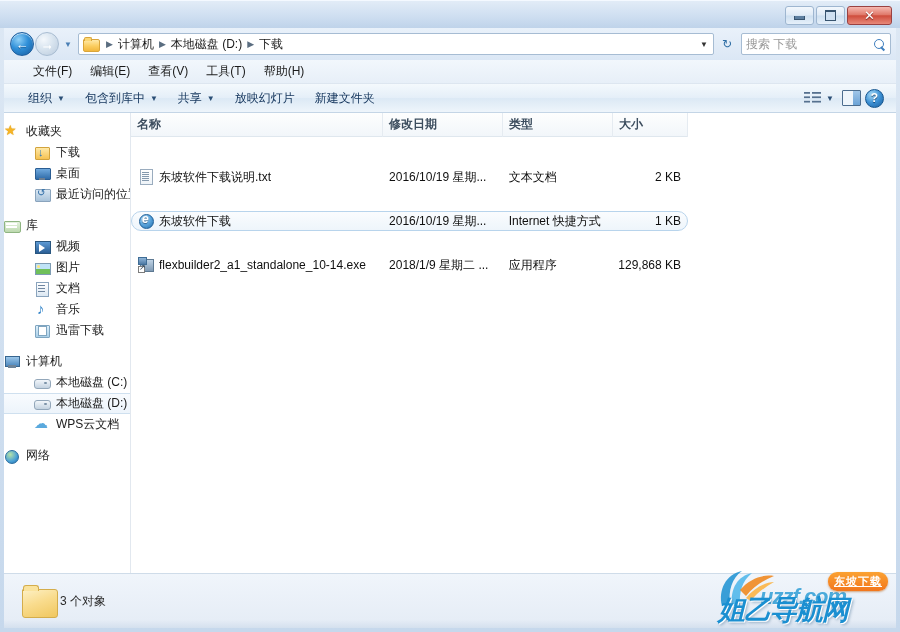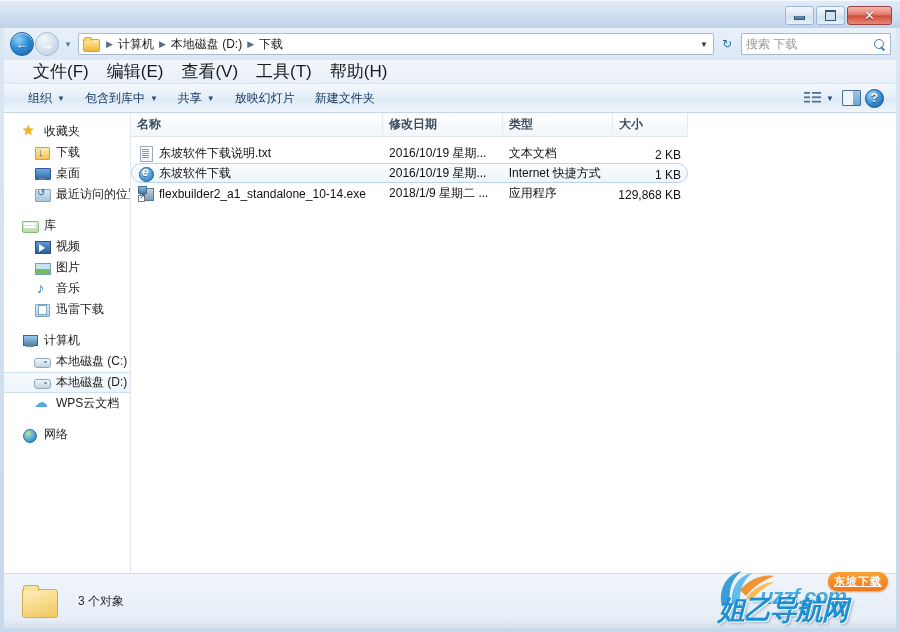--- a/index.html
+++ b/index.html
@@ -157,21 +157,21 @@
   
   #menubar {
     position: absolute; left: 4px; top: 60px;
     width: 892px; height: 24px;
     background: linear-gradient(180deg,#f2f7fc 0%,#e7eff8 100%);
     display: flex; align-items: center;
     padding-left: 20px;
     border-bottom: 1px solid #dde6f0;
   }
   .menuitem {
-    padding: 2px 9px; font-size: 17px; color: #1a1a1a; cursor: default;
+    padding: 2px 9px; font-size: 12px; color: #1a1a1a; cursor: default;
   }
 
   
   #toolbar {
     position: absolute; left: 4px; top: 84px;
     width: 892px; height: 29px;
     background: linear-gradient(180deg,#f4f9fd 0%,#e5eff8 48%,#dce9f5 52%,#eef5fb 100%);
     border-bottom: 1px solid #c4d5e6;
     display: flex; align-items: center; padding-left: 14px;
   }
@@ -228,21 +228,21 @@
   #navpane {
     width: 127px; flex: 0 0 127px;
     background: #ffffff;
     border-right: 1px solid #e2e8ef;
     padding-top: 8px;
     overflow: hidden;
   }
   .navgroup { margin-bottom: 10px; }
   .navrow {
     height: 21px; display: flex; align-items: center;
-    padding-left: 18px; gap: 6px; cursor: default;
+    gap: 6px; cursor: default;
     font-size: 12px; color: #1a1a1a; white-space: nowrap;
   }
   .navrow.child { padding-left: 30px; }
   .navrow.selected {
     background: linear-gradient(180deg,#f8fbfe 0%,#edf4fb 100%);
     border: 1px solid #cfe0ef; border-left: none; border-right: none;
     height: 21px;
   }
   .navicon { width: 16px; height: 16px; flex: 0 0 16px; position: relative; }
 
@@ -391,25 +391,26 @@
     padding: 0 6px;
     border-right: 1px solid #e5ebf1;
     cursor: default; white-space: nowrap;
   }
   .col-name { width: 252px; }
   .col-date { width: 120px; }
   .col-type { width: 110px; }
   .col-size { width: 75px; border-right: 1px solid #e5ebf1; }
 
   .filerow {
-    height: 20px; display: flex; align-items: flex-end;
+    height: 20px; display: flex; align-items: center;
     font-size: 12px; color: #101010;
     width: 557px;
     border: 1px solid transparent;
     cursor: default;
+    margin-top: 24px;
   }
   .filerow.selected {
     background: linear-gradient(180deg,#fafcfe 0%,#eef5fb 100%);
     border: 1px solid #b8d4ec;
     border-radius: 10px;
   }
   .cell { padding: 0 6px; display: flex; align-items: center; white-space: nowrap; overflow: hidden; }
   .cell.name { width: 252px; gap: 5px; }
   .cell.date { width: 120px; }
   .cell.type { width: 110px; }
@@ -460,21 +461,21 @@
     font-size: 8px; color: #34495e;
   }
 
   
   #statusbar {
     position: absolute; left: 4px; top: 573px;
     width: 892px; height: 55px;
     background: linear-gradient(180deg,#f0f5fb 0%,#e6edf6 85%,#d4e0ee 100%);
     border-top: 1px solid #cfdce9;
     display: flex; align-items: center;
-    padding-left: 18px; gap: 18px;
+    padding-left: 18px; 
   }
   #statusfolder {
     width: 38px; height: 34px; position: relative; flex: 0 0 38px;
   }
   #statusfolder::before {
     content: ""; position: absolute; left: 0; top: 5px;
     width: 34px; height: 27px;
     background: linear-gradient(160deg,#fdf0c4 0%,#f9dc8e 45%,#f0c75f 100%);
     border: 1px solid #d4ad4c; border-radius: 1px 3px 3px 3px;
   }
@@ -642,20 +643,24 @@
           <span class="navicon ic-library"></span>
           <span>库</span>
         </div>
         <div class="navrow child">
           <span class="navicon ic-video"></span>
           <span>视频</span>
         </div>
         <div class="navrow child">
           <span class="navicon ic-picture"></span>
           <span>图片</span>
+        </div>
+        <div class="navrow child">
+          <span class="navicon ic-doc"></span>
+          <span>文档</span>
         </div>
         <div class="navrow child">
           <span class="navicon ic-music"></span>
           <span>音乐</span>
         </div>
         <div class="navrow child">
           <span class="navicon ic-thunder"></span>
           <span>迅雷下载</span>
         </div>
       </div>

